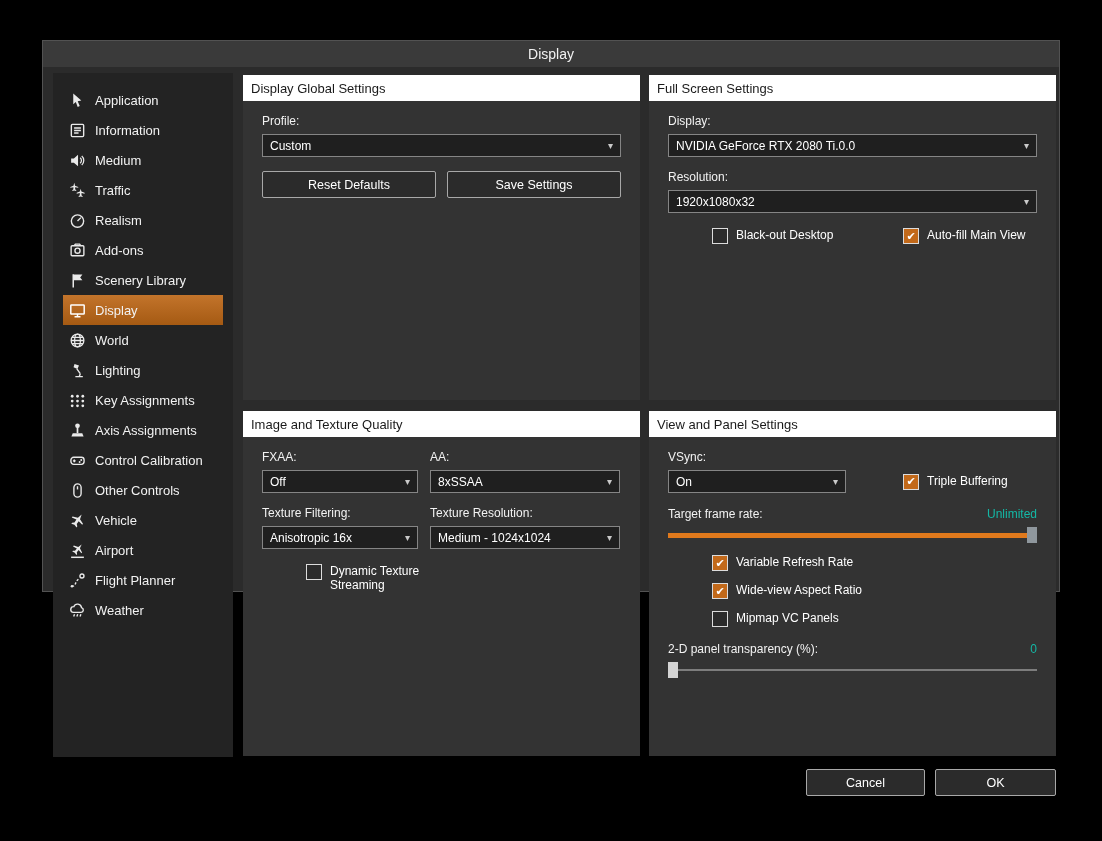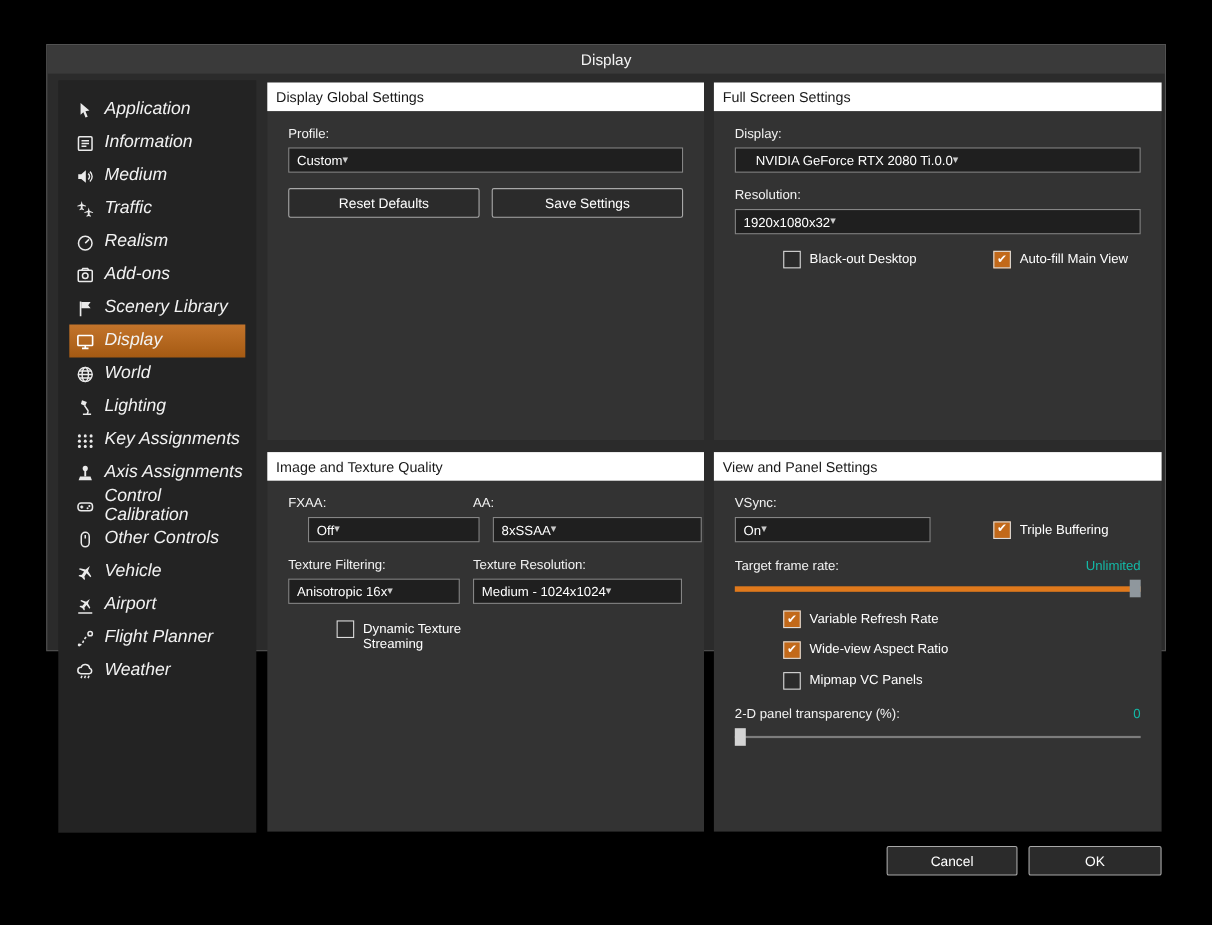--- a/index.html
+++ b/index.html
@@ -8,41 +8,41 @@
   .window { position:absolute; left:42px; top:40px; width:1018px; height:552px;
             background:#2b2b2b; border:1px solid #525252; }
   .titlebar { height:26px; background:#3a3a3a; color:#f2f2f2; font-size:14px;
               display:flex; align-items:center; justify-content:center; }
   .window-body { position:relative; height:740px; }
 
   
   .sidebar { position:absolute; left:10px; top:6px; width:180px; height:684px;
              background:#232323; padding:12px 10px 0 10px; }
   .side-item { height:30px; display:flex; align-items:center; gap:9px;
-               padding-left:5px; color:#f2f2f2; font-size:16px; cursor:default;font-style:italic; }
+               padding-left:5px; color:#f2f2f2; font-size:13px; cursor:default; }
   .side-item.selected { background:linear-gradient(#c3742b,#a55a13); }
   .side-icon { width:18px; height:18px; flex:0 0 18px; display:flex;
                align-items:center; justify-content:center; }
 
   
   .panel { position:absolute; background:#333333; }
   .p-tl { left:200px; top:8px;  width:397px; height:325px; }
   .p-tr { left:606px; top:8px;  width:407px; height:325px; }
   .p-bl { left:200px; top:344px; width:397px; height:345px; }
   .p-br { left:606px; top:344px; width:407px; height:345px; }
   .panel-header { height:26px; background:#ffffff; color:#1a1a1a; font-size:13px;
                   display:flex; align-items:center; padding-left:8px; }
   .panel-body { padding:13px 19px; }
 
   .field-label { color:#f2f2f2; font-size:12px; margin-bottom:6px; }
   .dropdown { height:23px; background:#1f1f1f; border:1px solid #858585;
-              display:flex; align-items:center; justify-content:flex-start;
+              display:flex; align-items:center; justify-content:space-between;
               color:#ffffff; font-size:12px; padding:0 7px; cursor:default; }
   .dd-caret { color:#c9c9c9; font-size:10px; line-height:1; }
-  .mb13 { margin-bottom:13px;padding-left:18px; }
+  .mb13 { margin-bottom:13px; }
 
   .btn { height:27px; background:#2b2b2b; border:1px solid #a8a8a8; border-radius:2px;
          color:#ffffff; font-size:12.5px; font-family:inherit; cursor:default; }
   .btn-row { display:flex; gap:11px; margin-top:14px; }
   .btn-row .btn { flex:1; }
 
   .check { display:inline-flex; align-items:flex-start; gap:8px; color:#ffffff;
            font-size:12px; cursor:default;padding-left:44px; }
   .box { width:16px; height:16px; background:#2b2b2b; border:1px solid #dcdcdc;
          display:flex; align-items:center; justify-content:center; flex:0 0 16px; }

